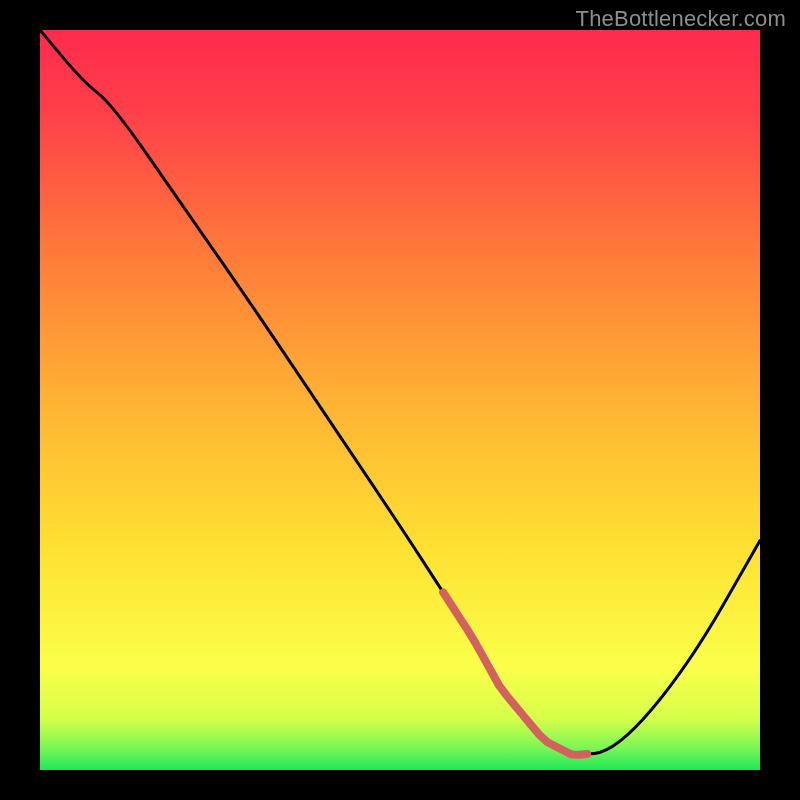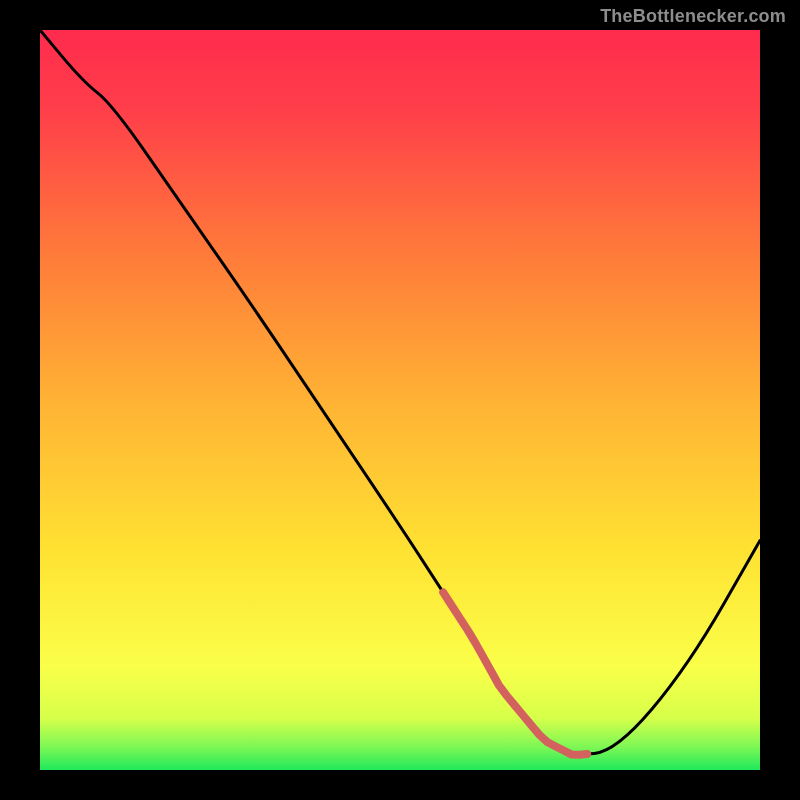--- a/index.html
+++ b/index.html
@@ -14,22 +14,22 @@
     position: relative;
     width: 800px;
     height: 800px;
     background: #000;
   }
   .watermark {
     position: absolute;
     top: 6px;
     right: 14px;
     font-family: "Helvetica Neue", Arial, sans-serif;
-    font-size: 18px;
-    font-weight: 700;
+    font-size: 22px;
+    font-weight: 400;
     color: #8d8d8d;
     letter-spacing: 0.2px;
   }
   svg {
     display: block;
   }
   .curve {
     fill: none;
     stroke: #000;
     stroke-width: 3;

